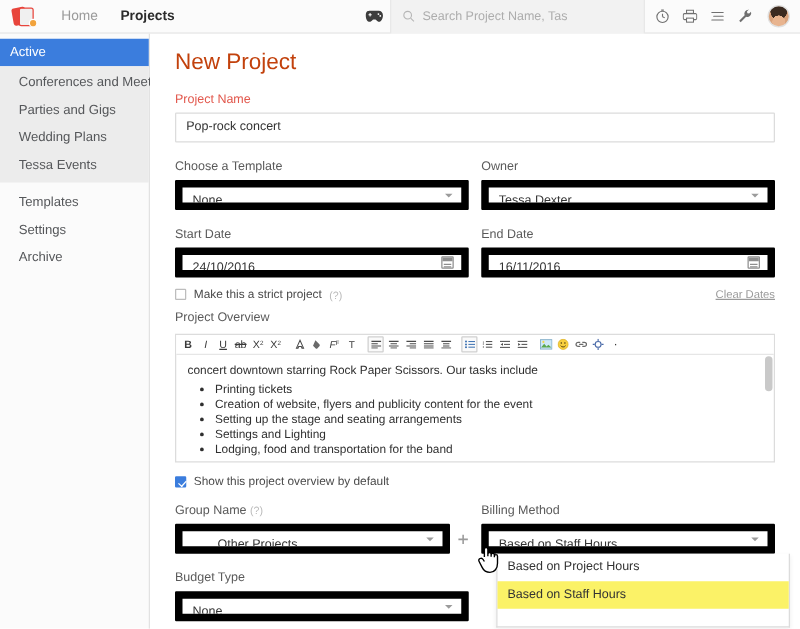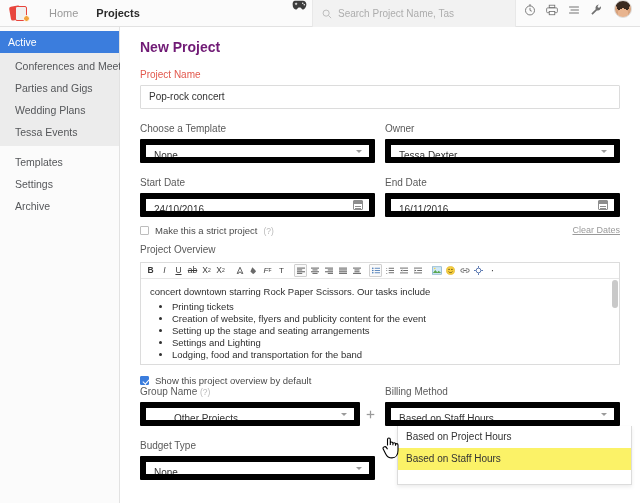--- a/index.html
+++ b/index.html
@@ -9,21 +9,21 @@
     background: #ffffff;
     overflow: hidden;
     -webkit-font-smoothing: antialiased;
   }
   #app { position: relative; width: 640px; height: 503px; background:#fff; }
 
   
   .topbar {
     position: absolute; top:0; left:0; width:640px; height:27px;
     background:#fbfbfb; border-bottom:1px solid #e2e2e2;
-    display:flex; align-items:flex-start;
+    display:flex; align-items:center;
   }
   .logo-wrap { width:40px; height:27px; display:flex; align-items:center; justify-content:center; }
   .logo { position:relative; width:20px; height:17px; }
   .logo .card {
     position:absolute; border-radius:2px;
   }
   .logo .c1 { width:11px; height:14px; left:0; top:1px; background:#e8453c; transform:rotate(-10deg); }
   .logo .c2 { width:12px; height:15px; left:5px; top:1px; background:#f0f0f0; border:1px solid #e8453c; }
   .logo .c3 { width:7px; height:7px; right:0px; bottom:0px; background:#f2a33c; border-radius:50%; border:1px solid #fff;}
   .navlink {
@@ -59,35 +59,35 @@
     font-size:10.5px; color:#55575a; height:22px; line-height:22px;
     padding-left:15px; cursor:pointer; white-space:nowrap;
   }
   .side-item.sel { background:#3b7ddd; color:#fff; padding-left:8px; }
   .side-group { background:#ececec; padding:2px 0 3px 0; }
   .side-group .side-item { padding-left:15px; }
   .side-sep { height:5px; }
 
   
   .main { position:absolute; top:27px; left:120px; width:520px; height:476px; background:#fff; }
-  .page-title { font-size:14px; color:#701a75; padding:12px 0 0 20px; font-weight:bold; }
+  .page-title { font-size:18px; color:#c2410c; padding:12px 0 0 20px; font-weight:normal; }
 
   .form { padding:14px 20px 0 20px; position:relative; }
   .field-label { font-size:10px; color:#5a5a5a; margin-bottom:5px; }
   .field-label.req { color:#e2584d; }
   .hint { color:#b9b9b9; font-size:8.5px; }
   .input {
     width:100%; height:24px; border:1px solid #dcdcdc; background:#fff;
     font-size:10px; color:#333; padding:0 8px; line-height:22px;
     border-radius:1px;
   }
   .row { display:flex; gap:10px; }
   .col { flex:1; }
   .mt14 { margin-top:14px; }
-  .mt12 { }
+  .mt12 { margin-top:12px; }
 
   .select {
     position:relative; width:100%; height:24px; border:6px solid #000000; background:#fff;
     font-size:10px; color:#333; padding:0 20px 0 8px; line-height:22px; border-radius:1px;
     cursor:pointer; white-space:nowrap; overflow:hidden;
   }
   .caret {
     position:absolute; right:7px; top:50%; margin-top:-1px;
     width:0; height:0; border-left:3px solid transparent; border-right:3px solid transparent;
     border-top:3.5px solid #9b9b9b;

